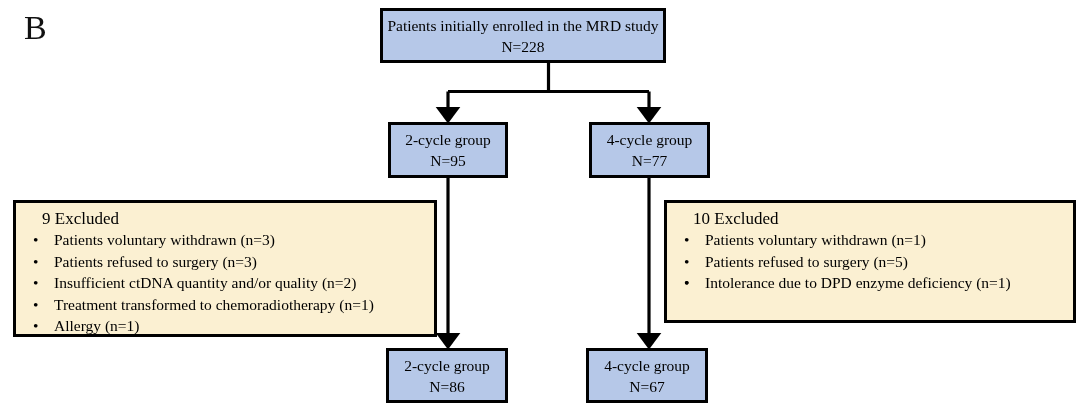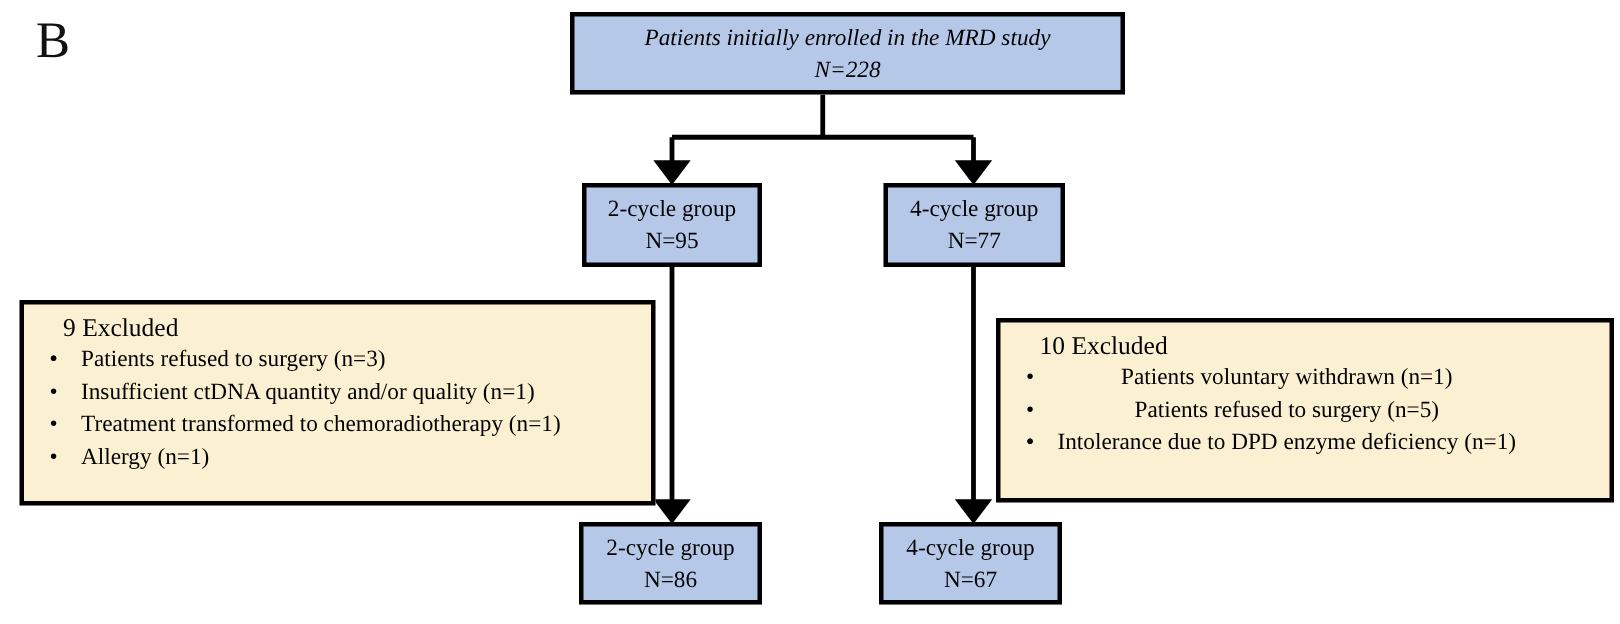--- a/index.html
+++ b/index.html
@@ -49,33 +49,33 @@
     justify-content: flex-start;
     text-align: left;
     padding: 5px 8px 4px 8px;
   }
   .node .ln {
     display: block;
     white-space: nowrap;
   }
   
   #box-enrolled {
-    left: 380px;  top: 8px;   width: 370px; height: 55px; font-style: italic;
+    left: 380px;  top: 8px;   width: 286px; height: 55px;
   }
   #box-group2 {
     left: 388px;  top: 122px; width: 120px; height: 56px;
   }
   #box-group4 {
     left: 589px;  top: 122px; width: 121px; height: 56px;
   }
   #box-excluded-left {
     left: 13px;   top: 200px; width: 424px; height: 137px;
   }
   #box-excluded-right {
-    left: 664px;  top: 212px; width: 412px; height: 123px; text-align: center;
+    left: 664px;  top: 200px; width: 412px; height: 123px;
   }
   #box-final2 {
     left: 386px;  top: 348px; width: 122px; height: 55px;
   }
   #box-final4 {
     left: 586px;  top: 348px; width: 122px; height: 55px;
   }
   
   .excl-head {
     font-size: 17px;
@@ -151,23 +151,23 @@
   </div>
 
   <div class="node blue" id="box-group4">
     <span class="ln">4-cycle group</span>
     <span class="ln">N=77</span>
   </div>
 
   <div class="node cream" id="box-excluded-left">
     <div class="excl-head">9 Excluded</div>
     <ul class="excl-list">
-      <li><span class="bullet">•</span></li>
+      <li><span class="bullet">•</span><span>Patients voluntary withdrawn (n=3)</span></li>
       <li><span class="bullet">•</span><span>Patients refused to surgery  (n=3)</span></li>
-      <li><span class="bullet">•</span><span>Insufficient ctDNA quantity and/or quality (n=1)</span></li>
+      <li><span class="bullet">•</span><span>Insufficient ctDNA quantity and/or quality (n=2)</span></li>
       <li><span class="bullet">•</span><span>Treatment transformed to chemoradiotherapy (n=1)</span></li>
       <li><span class="bullet">•</span><span>Allergy (n=1)</span></li>
     </ul>
   </div>
 
   <div class="node cream" id="box-excluded-right">
     <div class="excl-head">10 Excluded</div>
     <ul class="excl-list">
       <li><span class="bullet">•</span><span>Patients voluntary withdrawn (n=1)</span></li>
       <li><span class="bullet">•</span><span>Patients refused to surgery  (n=5)</span></li>

